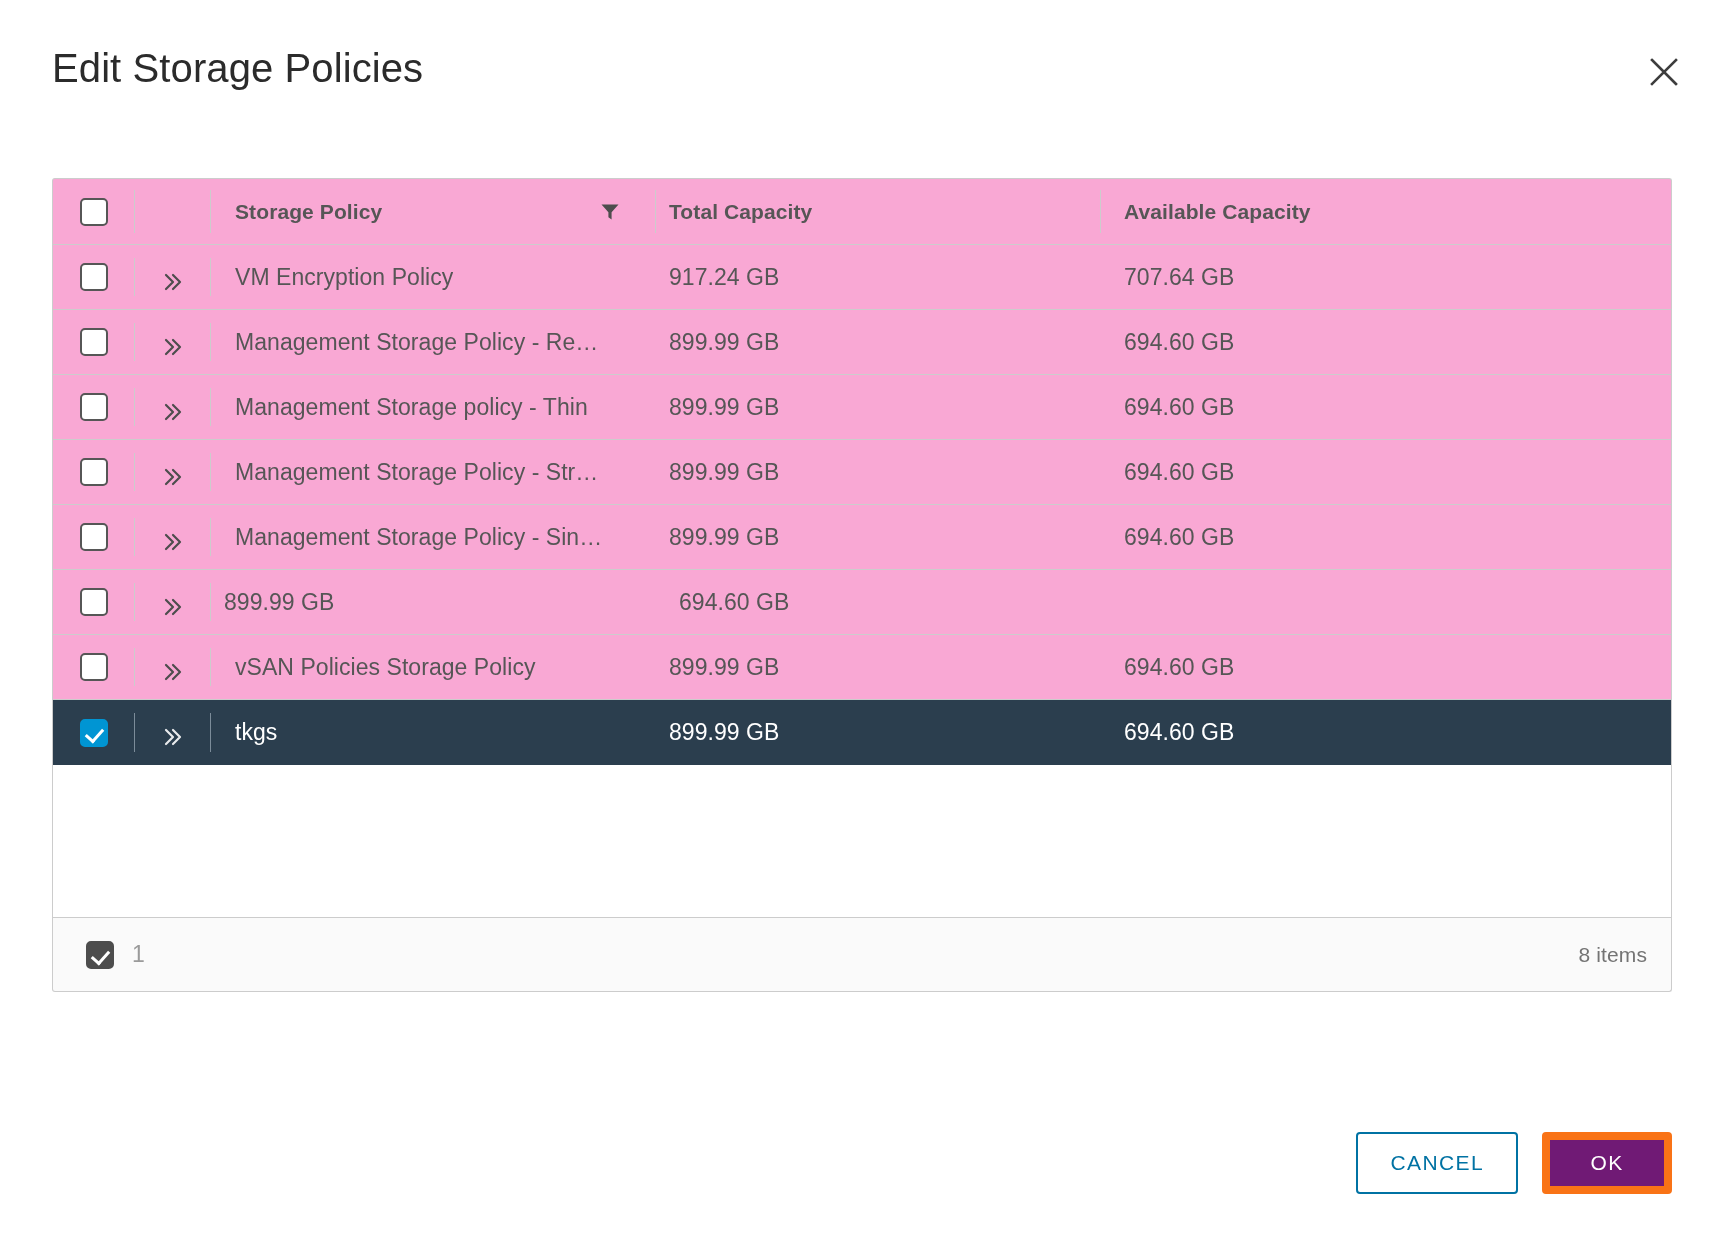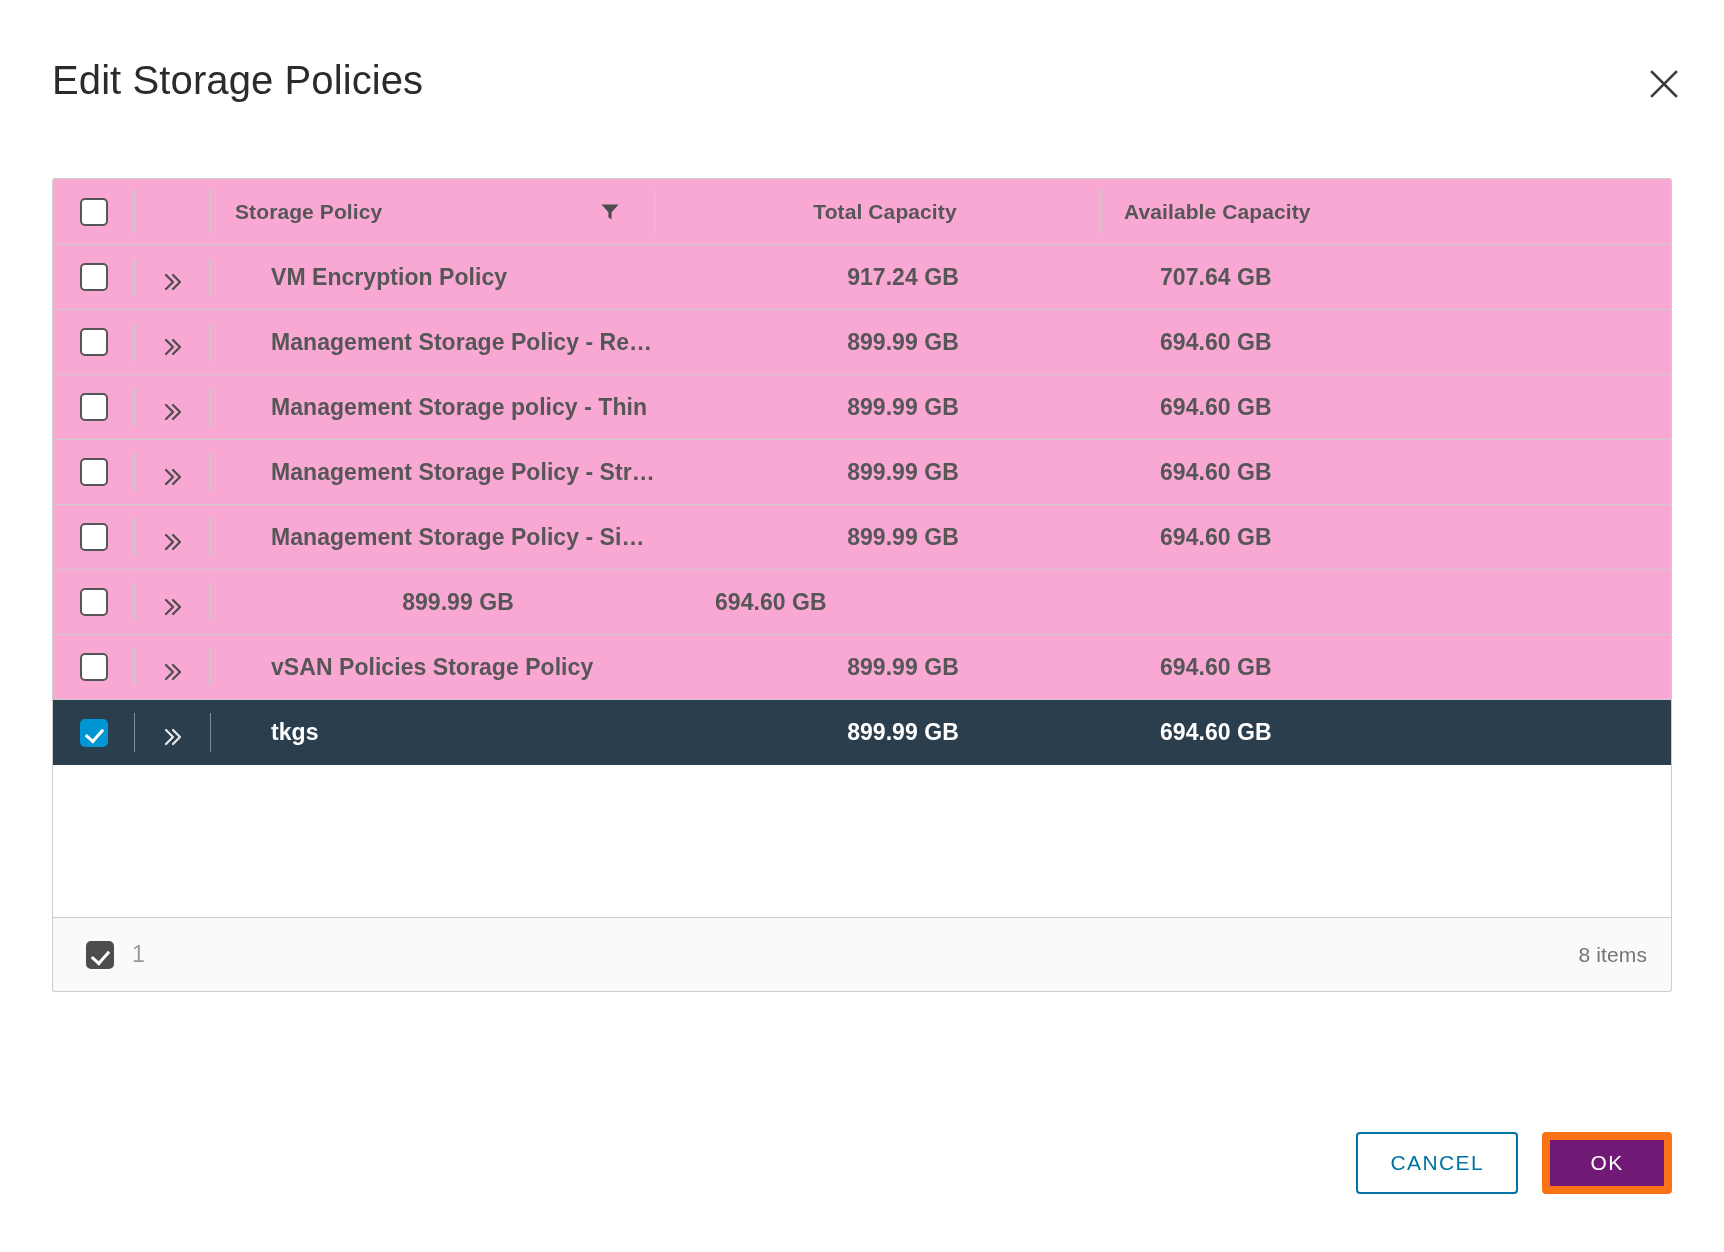--- a/index.html
+++ b/index.html
@@ -21,21 +21,21 @@
     width: 1724px;
     height: 1252px;
     box-sizing: border-box;
     background: #fff;
   }
 
   
   .modal-header {
     position: absolute;
     left: 0;
-    top: 16px;
+    top: 4px;
     width: 1724px;
     height: 132px;
   }
   .modal-title {
     position: absolute;
     left: 52px;
     top: 38px;
     font-size: 40px;
     font-weight: 400;
     color: #2b2b2b;
@@ -115,21 +115,20 @@
     overflow: hidden;
   }
   .col-total {
     flex: 0 0 445px;
     width: 445px;
     display: flex;
     align-items: center;
     position: relative;
     padding-left: 13px;
     box-sizing: border-box;
-    justify-content: center;
   }
   .col-avail {
     flex: 1 1 auto;
     display: flex;
     align-items: center;
     position: relative;
     padding-left: 23px;
     box-sizing: border-box;
   }
 
@@ -148,28 +147,27 @@
 
   .hdr-text {
     font-size: 21px;
     font-weight: bold;
     color: #565656;
     letter-spacing: 0.1px;
     white-space: nowrap;
   }
   .cell-text {
     font-size: 23px;
-    font-weight: 700;
+    font-weight: 400;
     color: #565656;
     letter-spacing: 0.05px;
     white-space: nowrap;
     overflow: hidden;
     text-overflow: ellipsis;
     max-width: 100%;
-    margin-left: 36px;
   }
 
   .filter-icon {
     position: absolute;
     right: 36px;
     top: 50%;
     transform: translateY(-50%);
     width: 20px;
     height: 20px;
     cursor: pointer;

